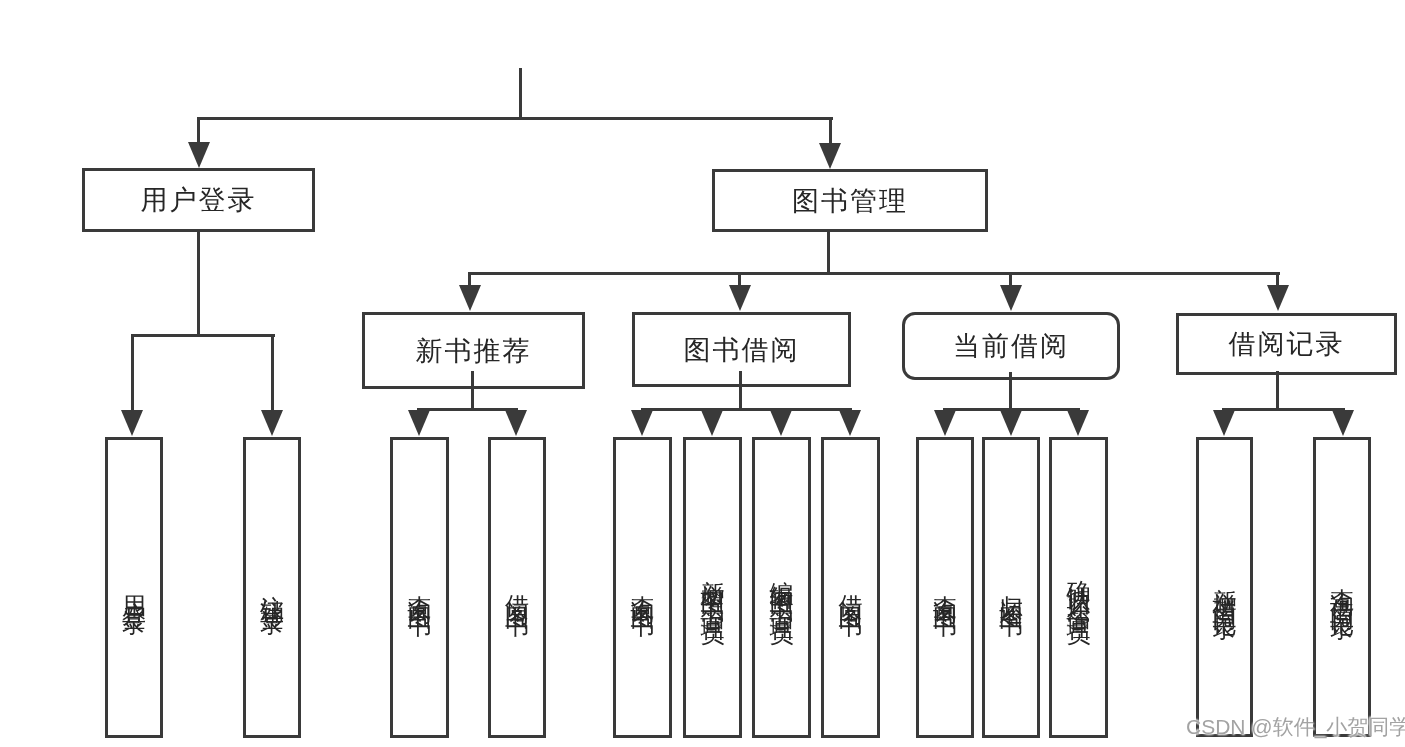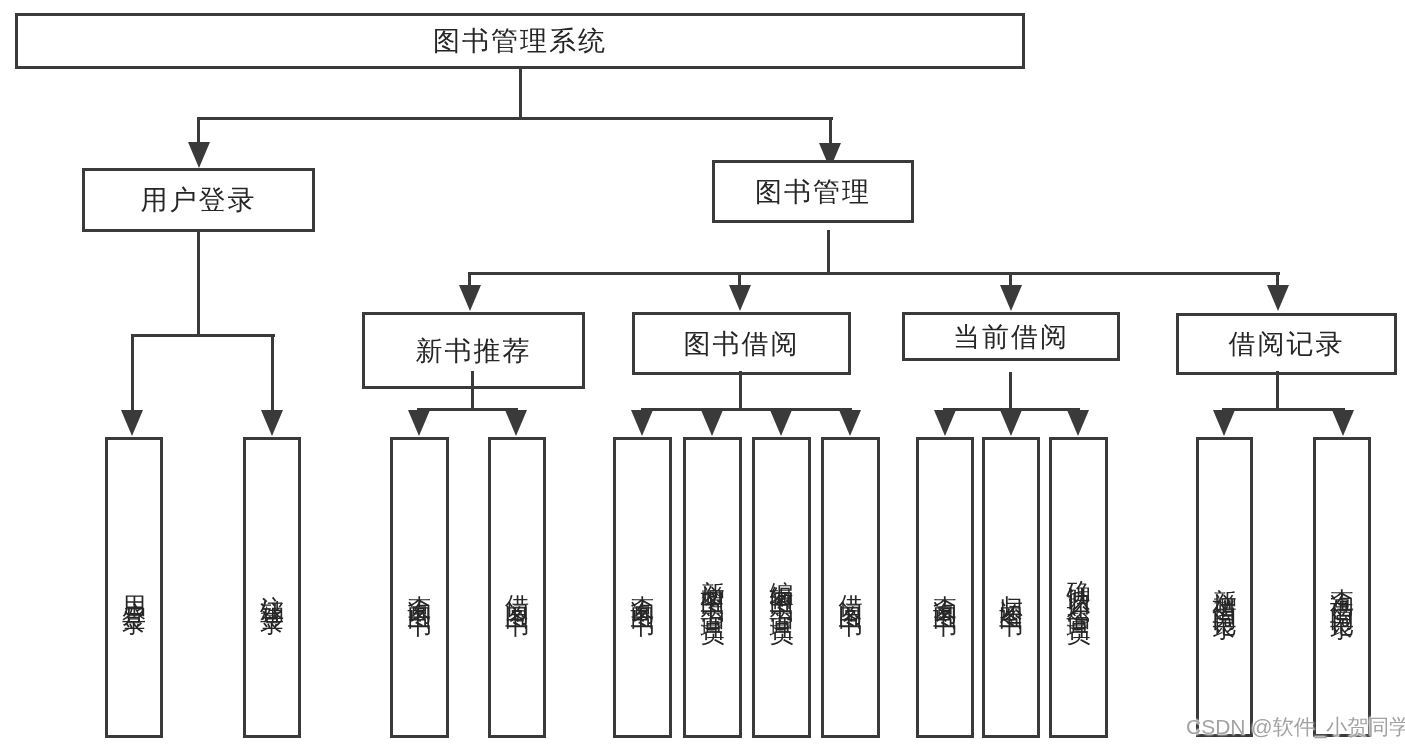--- a/index.html
+++ b/index.html
@@ -43,53 +43,52 @@
     color:#a3a3a3;
     white-space:nowrap;
     text-shadow:-1px -1px 2px #ffffff, 1px 1px 2px #ffffff, 0 0 3px #ffffff;
   }
 </style>
 </head>
 <body>
 
 <div class="canvas">
 
-  <div class="box hbox" style="left:15px; top:13px; width:1010px; height:56px;">图书管理系统</div>
 
   <div class="line" style="left:519px; top:68px; width:3px; height:52px;"></div>
   <div class="line" style="left:197px; top:117px; width:636px; height:3px;"></div>
   <div class="line" style="left:197px; top:117px; width:3px; height:28px;"></div>
   <div class="arrow" style="left:188px; top:142px;"></div>
   <div class="line" style="left:829px; top:117px; width:3px; height:29px;"></div>
   <div class="arrow" style="left:819px; top:143px;"></div>
 
   <div class="box hbox" style="left:82px; top:168px; width:233px; height:64px;">用户登录</div>
-  <div class="box hbox" style="left:712px; top:160px; width:202px; height:63px;">图书管理</div>
+  <div class="box hbox" style="left:712px; top:169px; width:276px; height:63px;">图书管理</div>
 
   <div class="line" style="left:197px; top:229px; width:3px; height:108px;"></div>
   <div class="line" style="left:131px; top:334px; width:144px; height:3px;"></div>
   <div class="line" style="left:131px; top:334px; width:3px; height:78px;"></div>
   <div class="arrow" style="left:121px; top:410px;"></div>
   <div class="line" style="left:271px; top:334px; width:3px; height:78px;"></div>
   <div class="arrow" style="left:261px; top:410px;"></div>
 
   <div class="line" style="left:827px; top:230px; width:3px; height:45px;"></div>
   <div class="line" style="left:468px; top:272px; width:812px; height:3px;"></div>
   <div class="line" style="left:468px; top:272px; width:3px; height:16px;"></div>
   <div class="arrow" style="left:459px; top:285px;"></div>
   <div class="line" style="left:738px; top:272px; width:3px; height:16px;"></div>
   <div class="arrow" style="left:729px; top:285px;"></div>
   <div class="line" style="left:1009px; top:272px; width:3px; height:16px;"></div>
   <div class="arrow" style="left:1000px; top:285px;"></div>
   <div class="line" style="left:1276px; top:272px; width:3px; height:16px;"></div>
   <div class="arrow" style="left:1267px; top:285px;"></div>
 
   <div class="box hbox" style="left:362px; top:312px; width:223px; height:77px;">新书推荐</div>
-  <div class="box hbox" style="left:632px; top:312px; width:219px; height:63px;">图书借阅</div>
-  <div class="box hbox" style="left:902px; top:312px; width:218px; height:49px;">当前借阅</div>
+  <div class="box hbox" style="left:632px; top:312px; width:219px; height:75px;">图书借阅</div>
+  <div class="box hbox" style="left:902px; top:312px; width:218px; height:68px;border-radius:13px;">当前借阅</div>
   <div class="box hbox" style="left:1176px; top:313px; width:221px; height:62px;">借阅记录</div>
 
   <div class="line" style="left:471px; top:371px; width:3px; height:40px;"></div>
   <div class="line" style="left:417px; top:408px; width:101px; height:3px;"></div>
   <div class="arrow" style="left:408px; top:410px;"></div>
   <div class="arrow" style="left:505px; top:410px;"></div>
 
   <div class="line" style="left:739px; top:371px; width:3px; height:40px;"></div>
   <div class="line" style="left:641px; top:408px; width:211px; height:3px;"></div>
   <div class="arrow" style="left:631px; top:410px;"></div>

